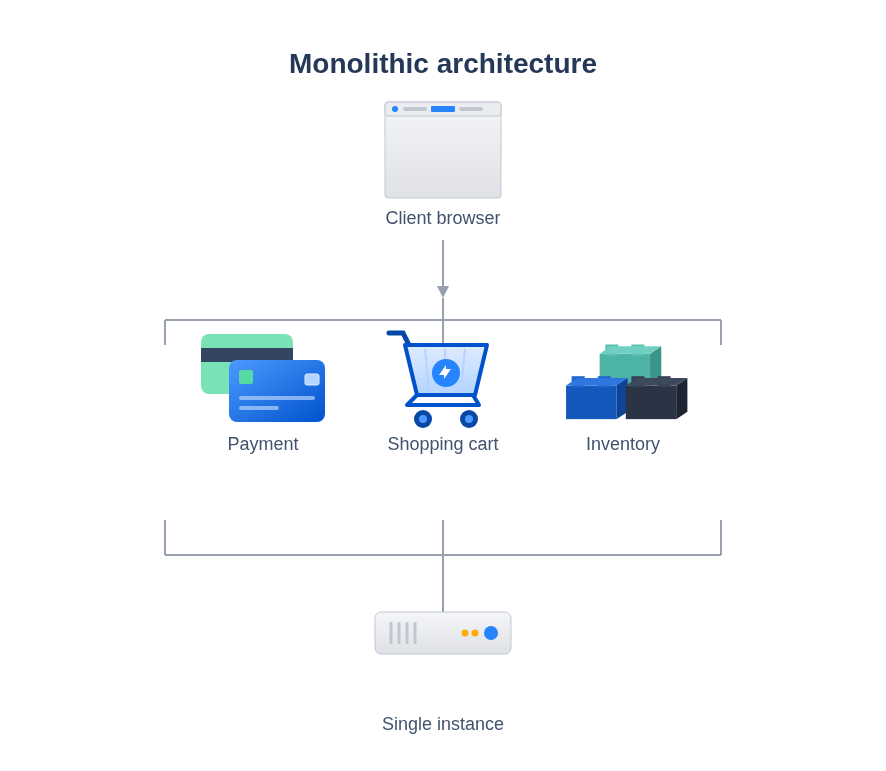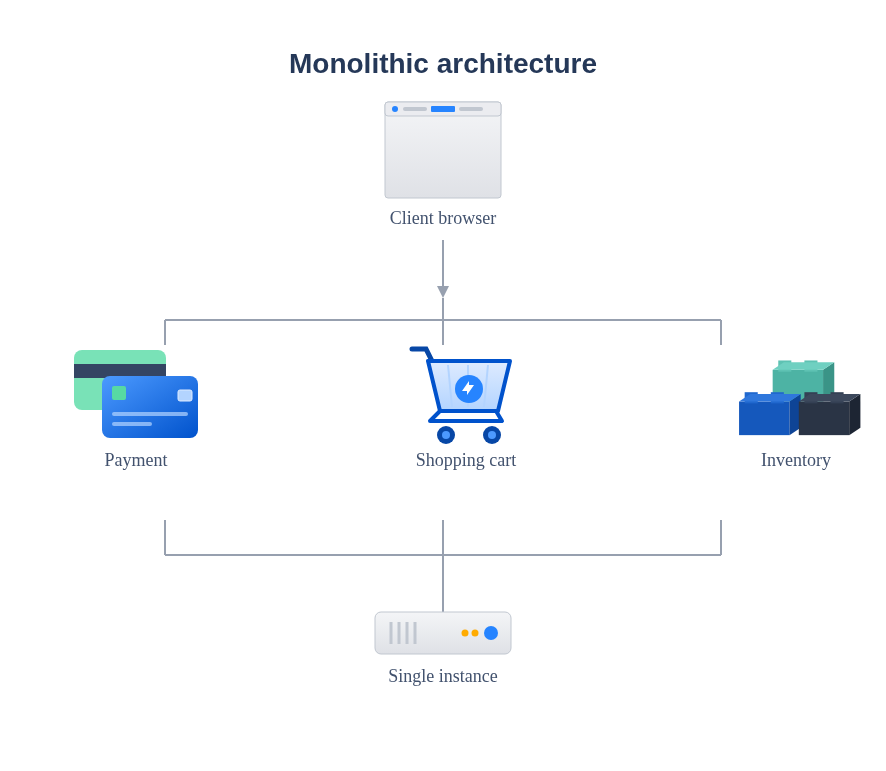--- a/index.html
+++ b/index.html
@@ -19,29 +19,28 @@
     text-align: center;
     font-size: 28px;
     font-weight: 600;
     color: #253858;
   }
   .node-label {
     font-size: 18px;
     color: #42526E;
     text-align: center;
     font-weight: 400;
-    font-family: Liberation Serif, serif;
   }
   
   .browser-wrap { position:absolute; top:100px; left:0; right:0; display:flex; flex-direction:column; align-items:center; }
   .browser-icon { width:120px; height:100px; }
-  .row { position:absolute; top:340px; left:0; right:0; display:flex; justify-content:flex-end; gap:150px; }
+  .row { position:absolute; top:324px; left:0; right:0; display:flex; justify-content:center; }
   .cell { display:flex; flex-direction:column; align-items:center; width:180px; }
   .cell .icon-slot { width:140px; height:110px; display:flex; align-items:center; justify-content:center; }
-  .server-wrap { position:absolute; top:610px; left:0; right:0; display:flex; flex-direction:column; align-items:center; }
+  .server-wrap { position:absolute; top:610px; left:0; right:0; display:flex; flex-direction:column; align-items:center;gap:48px; }
   .server-icon { width:140px; height:46px; }
   .connectors { position:absolute; top:0; left:0; width:886px; height:771px; pointer-events:none; }
   .connectors line, .connectors polyline { stroke:#97a0af; stroke-width:2; fill:none; }
   .connectors polygon { fill:#97a0af; }
 </style>
 </head>
 <body>
 
 <svg class="connectors" viewBox="0 0 886 771">
 

